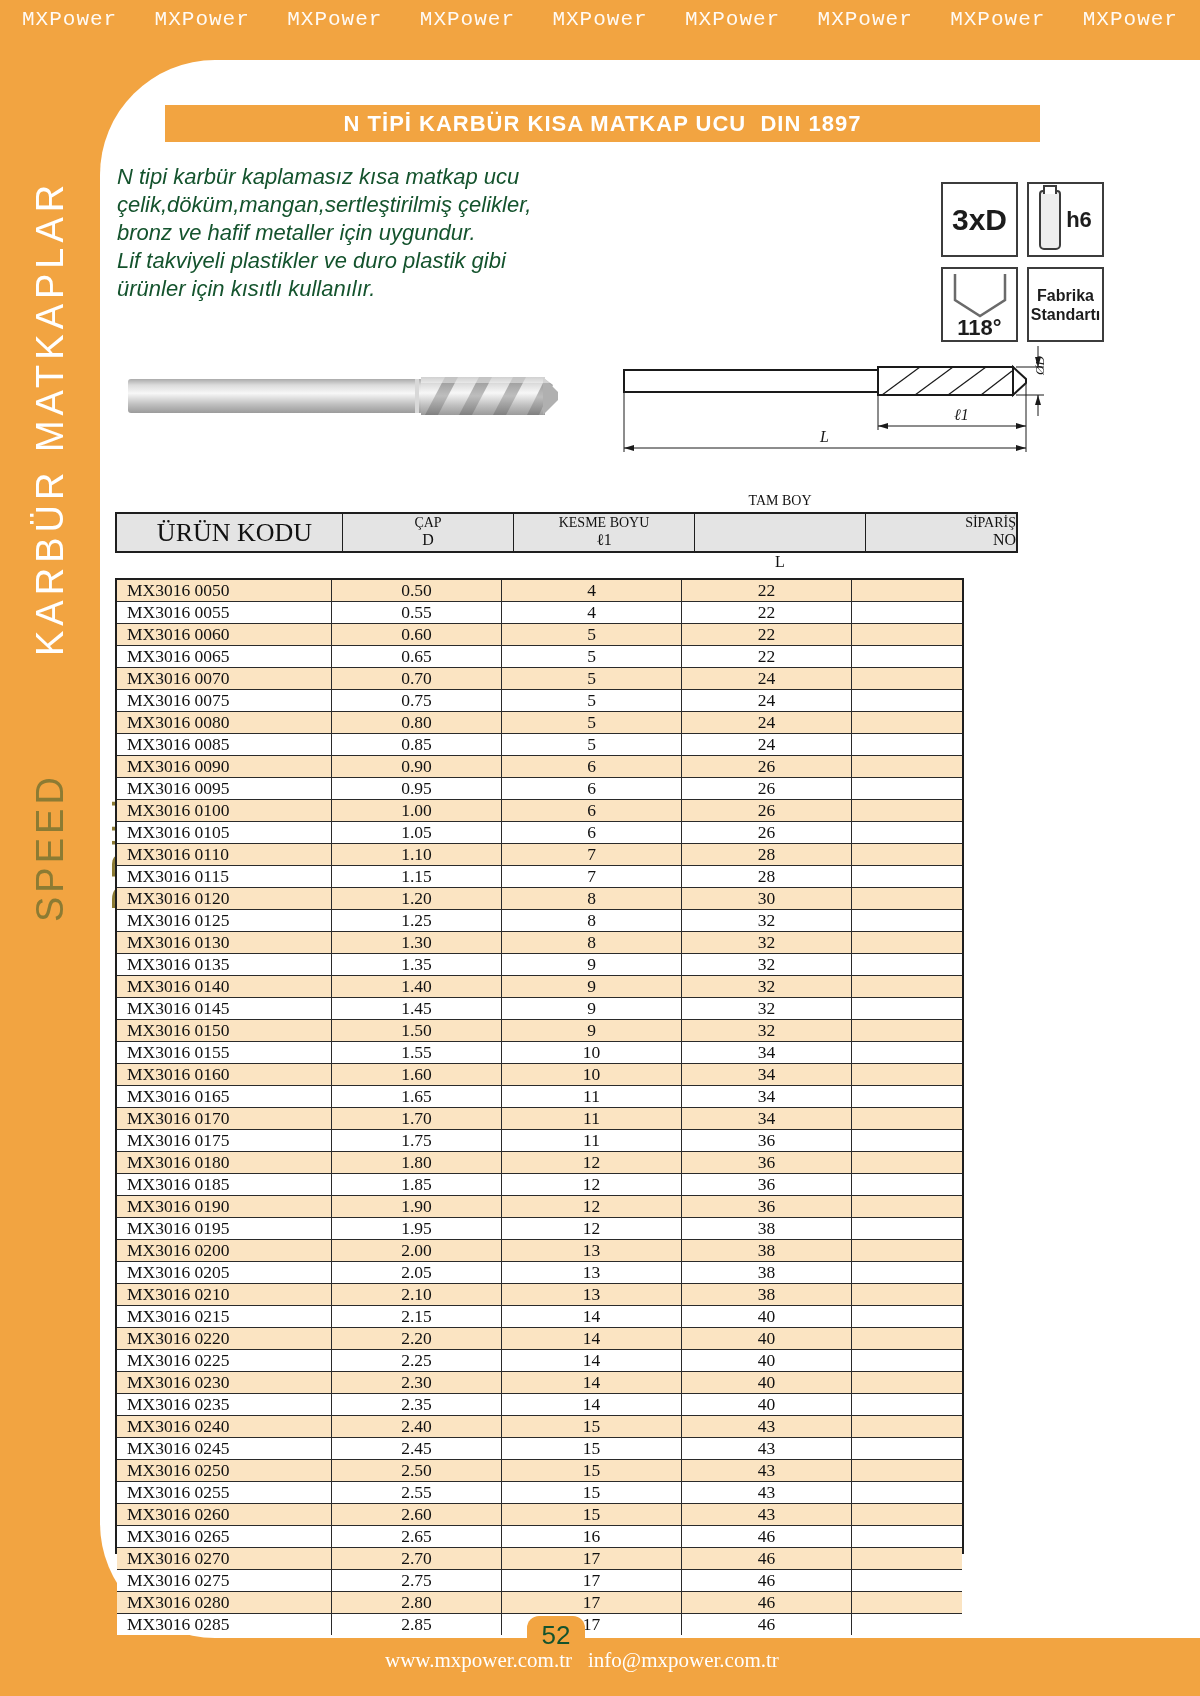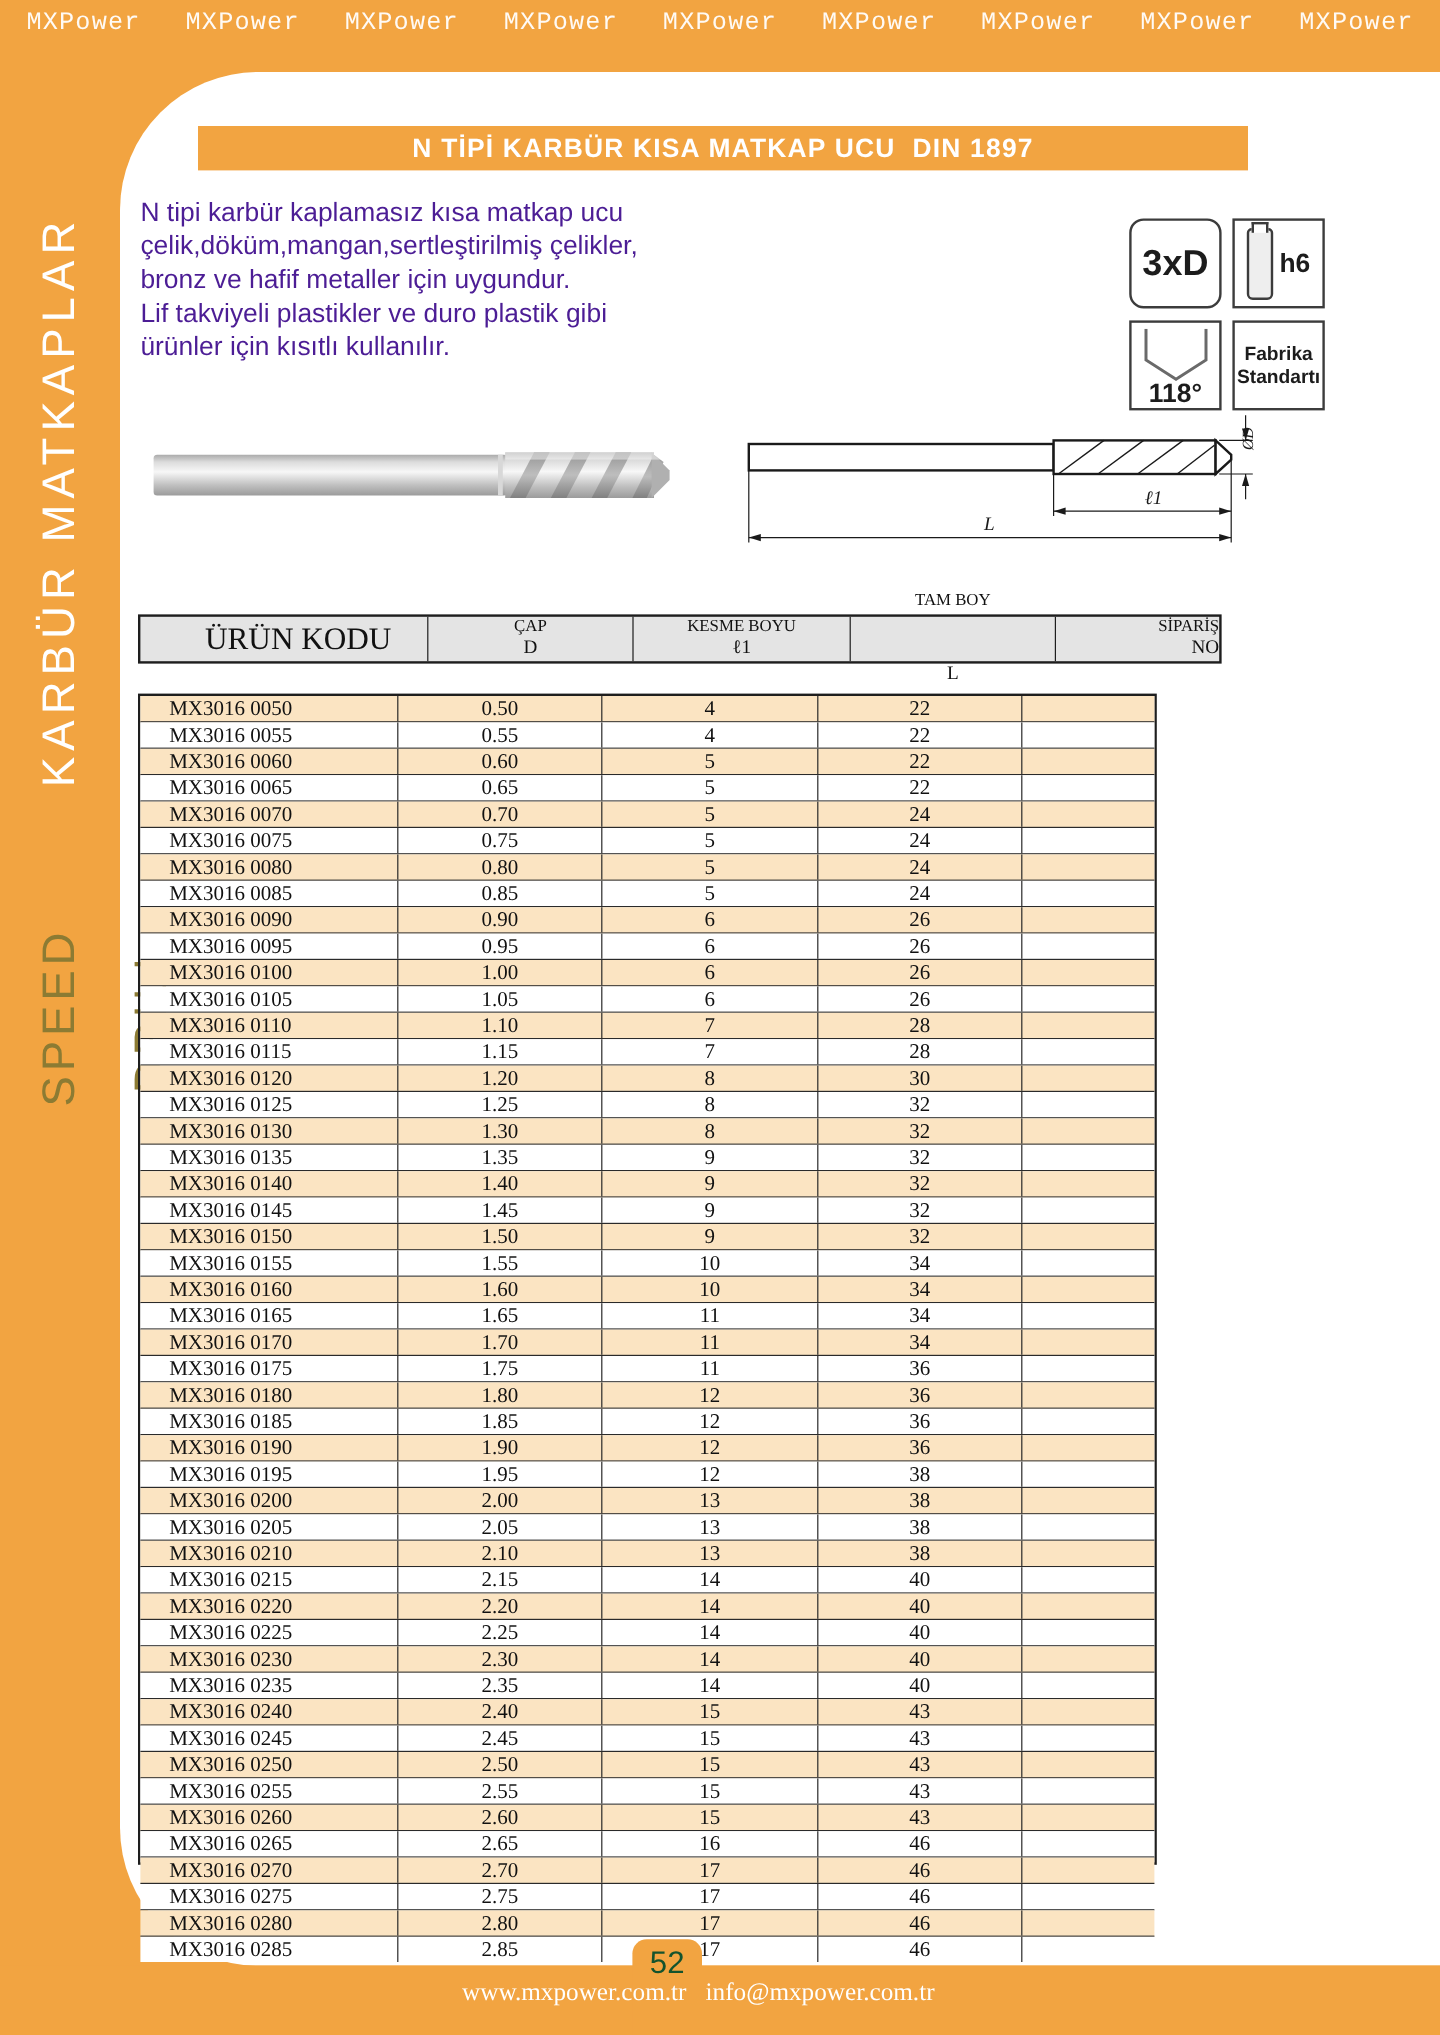--- a/index.html
+++ b/index.html
@@ -16,26 +16,26 @@
   
   .v-text{position:absolute;writing-mode:vertical-rl;transform:rotate(180deg);text-align:center;left:12px;width:76px;line-height:76px;font-weight:400;}
   .side-title{top:160px;height:515px;font-size:38px;letter-spacing:5px;color:#ffffff;}
   .side-sub{top:705px;height:285px;font-size:38px;letter-spacing:4px;color:#8C7B33;}
 
   
   .title-bar{position:absolute;left:165px;top:105px;width:875px;height:37px;background:#F2A441;display:flex;align-items:center;justify-content:center;}
   .title-bar span{color:#ffffff;font-size:22px;font-weight:bold;letter-spacing:1px;white-space:pre;}
 
   
-  .desc{position:absolute;left:117px;top:163px;width:520px;font-size:22px;line-height:28px;color:#4c1d95;}
+  .desc{position:absolute;left:117px;top:163px;width:520px;font-style:italic;font-size:22px;line-height:28px;color:#14532d;}
 
   
   .badges{position:absolute;left:941px;top:182px;width:164px;height:161px;}
   .badge{position:absolute;width:77px;height:75px;border:2.5px solid #3c3c3c;background:#fff;box-sizing:border-box;display:flex;align-items:center;justify-content:center;}
-  .badge.b1{left:0;top:0;border-radius:12px;}
+  .badge.b1{left:0;top:0;}
   .badge.b2{left:86px;top:0;}
   .badge.b3{left:0;top:85px;flex-direction:column;justify-content:flex-end;padding-bottom:2px;}
   .badge.b4{left:86px;top:85px;flex-direction:column;}
   .badge .big{font-size:30px;font-weight:bold;color:#1c1c1c;}
   .badge .h6{font-size:22px;font-weight:bold;color:#1c1c1c;margin-left:5px;}
   .badge .deg{font-size:22px;font-weight:bold;color:#1c1c1c;line-height:20px;}
   .badge .std{font-size:16px;font-weight:bold;color:#1c1c1c;line-height:19px;text-align:center;}
   .shank-glyph{width:22px;height:60px;border:2px solid #3c3c3c;border-radius:4px 4px 5px 5px;background:#eee;position:relative;box-sizing:border-box;}
   .shank-glyph:before{content:"";position:absolute;left:2px;right:2px;top:-7px;height:7px;border:2px solid #3c3c3c;border-bottom:none;background:#fff;}
 
@@ -50,21 +50,21 @@
   .thead .l1{font-size:14px;color:#111;}
   .thead .l2{font-size:16px;color:#111;}
   .thead .hcell.c0 .l1{font-size:26px;}
   .tbody{position:absolute;left:115px;top:578px;width:849px;height:976px;border:2px solid #1e1e1e;box-sizing:border-box;display:flex;flex-direction:column;font-family:"Liberation Serif",serif;}
   .trow{flex:1;display:flex;border-bottom:1.5px solid #2a2a2a;box-sizing:border-box;}
   .trow:last-child{border-bottom:none;}
   .trow.peach{background:#FBE4C2;}
   .trow.white{background:#ffffff;}
   .tcell{border-right:1.5px solid #2a2a2a;box-sizing:border-box;font-size:17.5px;color:#111;display:flex;align-items:center;justify-content:center;overflow:hidden;}
   .tcell:last-child{border-right:none;}
-  .col0{width:215px;justify-content:flex-start;padding-left:24px;}
+  .col0{width:215px;justify-content:flex-start;padding-left:10px;}
   .col1{width:170px;}
   .col2{width:180px;}
   .col3{width:170px;gap:44px;}
   .col4{flex:1;}
 
   
   .footer{position:absolute;left:0;bottom:0;width:100%;height:58px;background:#F2A441;}
   .page-tab{position:absolute;left:527px;top:1616px;width:58px;height:80px;background:#F2A441;border-radius:12px 12px 0 0;display:flex;justify-content:center;}
   .page-tab span{color:#14532d;font-size:26px;margin-top:4px;}
   .foot-text{position:absolute;color:#fff;font-family:"Liberation Serif",serif;font-size:21px;top:1648px;}

